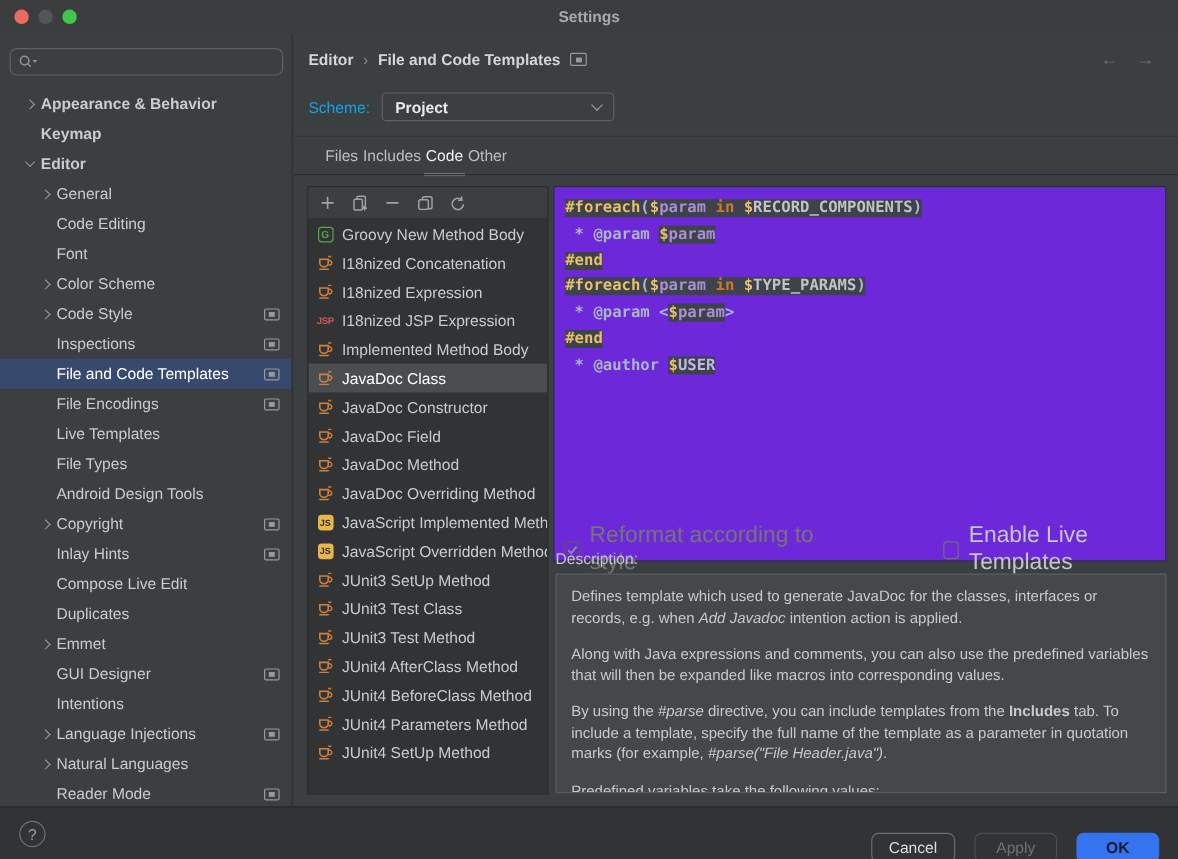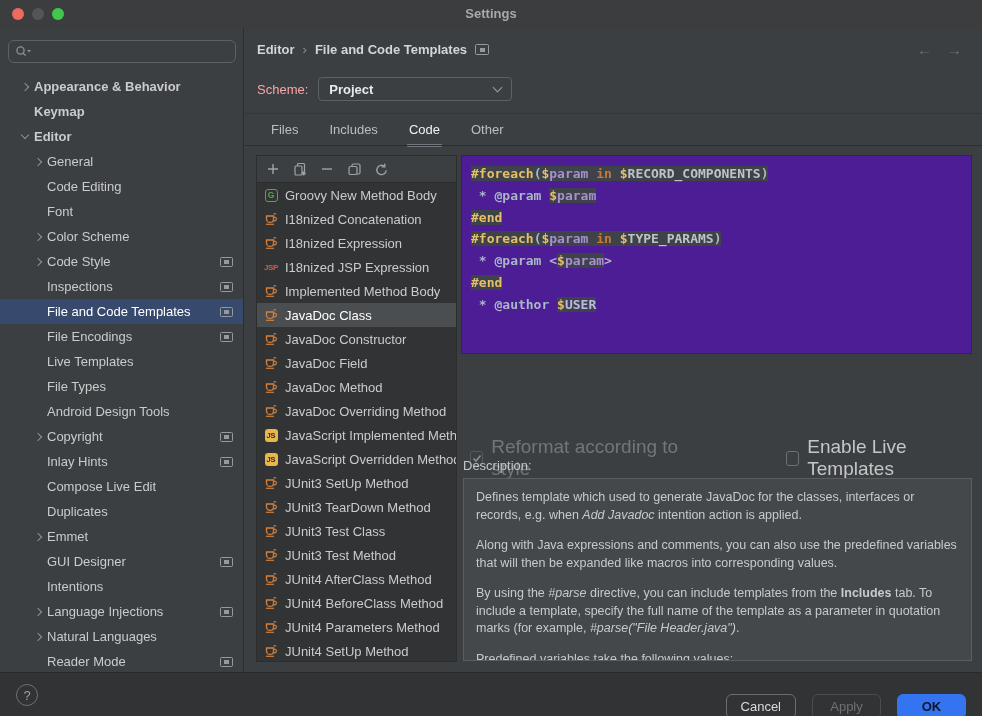--- a/index.html
+++ b/index.html
@@ -42,49 +42,49 @@
     display:flex; align-items:center; justify-content:center; flex:none; }
   .badge-in { width:5px; height:4px; background:#97999C; display:block; }
   
   .main { position:absolute; left:245px; top:28px; right:0; bottom:44px; background:#3C3F41; }
   .breadcrumb { position:absolute; top:14px; left:12px; display:flex; align-items:center; gap:8px;
     font-size:13px; font-weight:bold; color:#D3D5D7; }
   .bc-sep { color:#8A8D90; font-weight:normal; font-size:13px; }
   .nav-arrows { position:absolute; top:13px; right:20px; display:flex; gap:15px;
     color:#6E7173; font-size:15px; }
   .scheme-row { position:absolute; top:49px; left:12px; display:flex; align-items:center; }
-  .scheme-label { font-size:13px; color:#fca5a5; margin-right:10px; }
+  .scheme-label { font-size:13px; color:#0ea5e9; margin-right:10px; }
   .dropdown { width:194px; height:24px; border:1px solid #5E6163; border-radius:4px;
     display:flex; align-items:center; padding:0 10px; color:#E8EAEC; font-size:13px; font-weight:bold; }
   .dd-chev { margin-left:auto; width:7px; height:7px; border-right:1.6px solid #9A9DA0;
     border-bottom:1.6px solid #9A9DA0; transform:rotate(45deg); margin-top:-3px; }
   .hsep1 { position:absolute; top:85px; left:0; right:0; height:1px; background:#333639; }
-  .tabsrow { position:absolute; top:92px; left:24px; display:flex; gap:27px; }
+  .tabsrow { position:absolute; top:92px; left:24px; display:flex; }
   .tab { font-size:13px; color:#BCBEC0; padding:2px 2px 7px 2px; border-bottom:3px solid transparent; }
   .tab.active { color:#F0F1F2; border-bottom-color:#72767C; border-radius:1px; }
   .hsep2 { position:absolute; top:117px; left:0; right:0; height:1px; background:#2B2D2F; }
   
   .listpanel { position:absolute; left:11px; top:127px; width:201px; height:507px;
     border:1px solid #2B2D2F; background:#313335; display:flex; flex-direction:column; }
   .ltoolbar { height:27px; background:#3C3F41; border-bottom:1px solid #2B2D2F;
     display:flex; align-items:center; gap:11px; padding:0 8px; flex:none; }
   .tbtn { width:16px; height:16px; display:flex; align-items:center; justify-content:center; }
   .tlist { flex:1; overflow:hidden; }
   .litem { display:flex; align-items:center; height:24px; padding:0 6px; gap:6px;
     font-size:13px; color:#C9CBCD; white-space:nowrap; overflow:hidden; }
   .litem.sel { background:#4B4E50; color:#FFFFFF; }
   .fic { flex:none; width:16px; display:flex; justify-content:center; align-items:center; }
   .ic-g { width:13px; height:13px; border:1.5px solid #57A64A; border-radius:3px; color:#57A64A;
     font-size:8.5px; font-weight:bold; display:flex; align-items:center; justify-content:center; }
   .ic-js { width:13px; height:13px; background:#E9B64C; border-radius:3px; color:#2E2E2E;
     font-size:7.5px; font-weight:bold; display:flex; align-items:center; justify-content:center; }
   .ic-jsp { color:#CC5B54; font-size:8px; font-weight:bold; letter-spacing:-0.3px; }
   
-  .editor { position:absolute; left:216px; top:127px; width:511px; height:199px;
-    background:#4c1d95; border:1px solid #2B2D2F; padding:7px 0 0 9px; overflow:hidden; }
+  .editor { position:absolute; left:216px; top:127px; width:511px; height:313px;
+    background:#6d28d9; border:1px solid #2B2D2F; padding:7px 0 0 9px; overflow:hidden; }
   .cl { font-family:"DejaVu Sans Mono", monospace; font-size:13px; line-height:21.8px;
     white-space:pre; font-weight:bold; }
   .seg.pln { color:#A9B7C6; }
   .seg.dir { color:#E8BF6A; }
   .seg.kw  { color:#CC7832; }
   .seg.dol { color:#E8BF6A; }
   .seg.var { color:#A98FD2; }
   .seg.const { color:#BFC3C7; }
   .seg.user { color:#BEB8E8; }
   .seg.hl { background:#3E434A; }
@@ -474,31 +474,20 @@
         </div>
         <div class="litem">
           <span class="fic">
             <svg width="14" height="14" viewBox="0 0 14 14">
               <path d="M2.5 4h7v3.2a3.5 3.2 0 0 1-7 0z" fill="none" stroke="#D0813D" stroke-width="1.3"></path>
               <path d="M9.8 5.2a1.9 1.9 0 1 1-0.2 3.4" fill="none" stroke="#D0813D" stroke-width="1.2"></path>
               <path d="M9.5 1.8h2.6" stroke="#D0813D" stroke-width="1.2"></path>
               <path d="M2 12.3h8" stroke="#D0813D" stroke-width="1.2"></path>
             </svg>
           </span>
-          <span>JUnit3 TearDown Method</span>
-        </div>
-        <div class="litem">
-          <span class="fic">
-            <svg width="14" height="14" viewBox="0 0 14 14">
-              <path d="M2.5 4h7v3.2a3.5 3.2 0 0 1-7 0z" fill="none" stroke="#D0813D" stroke-width="1.3"></path>
-              <path d="M9.8 5.2a1.9 1.9 0 1 1-0.2 3.4" fill="none" stroke="#D0813D" stroke-width="1.2"></path>
-              <path d="M9.5 1.8h2.6" stroke="#D0813D" stroke-width="1.2"></path>
-              <path d="M2 12.3h8" stroke="#D0813D" stroke-width="1.2"></path>
-            </svg>
-          </span>
           <span>JUnit3 Test Class</span>
         </div>
         <div class="litem">
           <span class="fic">
             <svg width="14" height="14" viewBox="0 0 14 14">
               <path d="M2.5 4h7v3.2a3.5 3.2 0 0 1-7 0z" fill="none" stroke="#D0813D" stroke-width="1.3"></path>
               <path d="M9.8 5.2a1.9 1.9 0 1 1-0.2 3.4" fill="none" stroke="#D0813D" stroke-width="1.2"></path>
               <path d="M9.5 1.8h2.6" stroke="#D0813D" stroke-width="1.2"></path>
               <path d="M2 12.3h8" stroke="#D0813D" stroke-width="1.2"></path>
             </svg>

